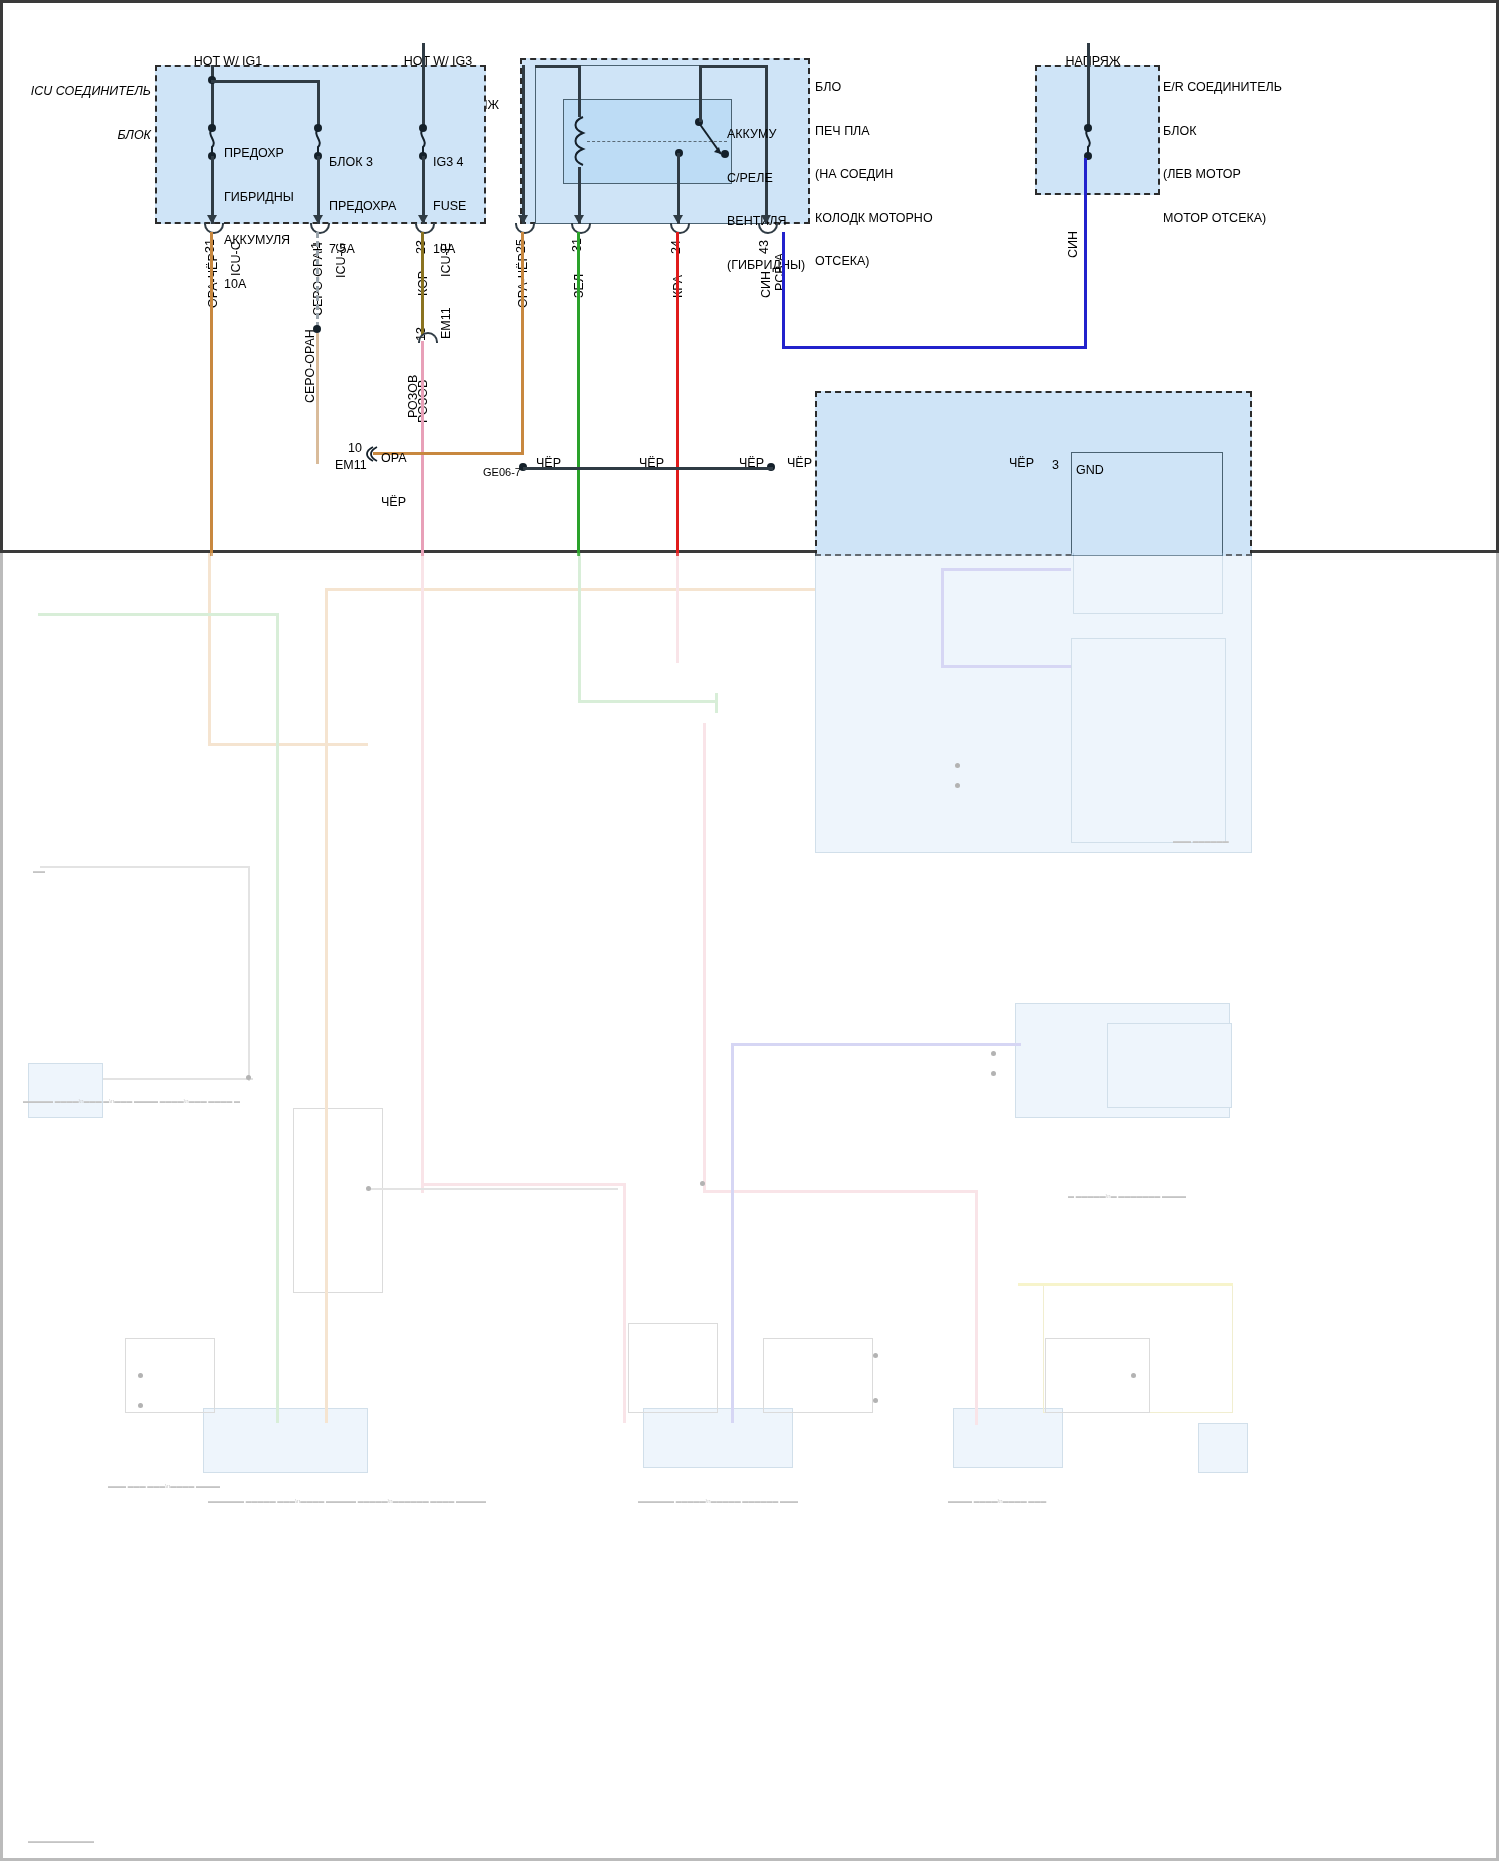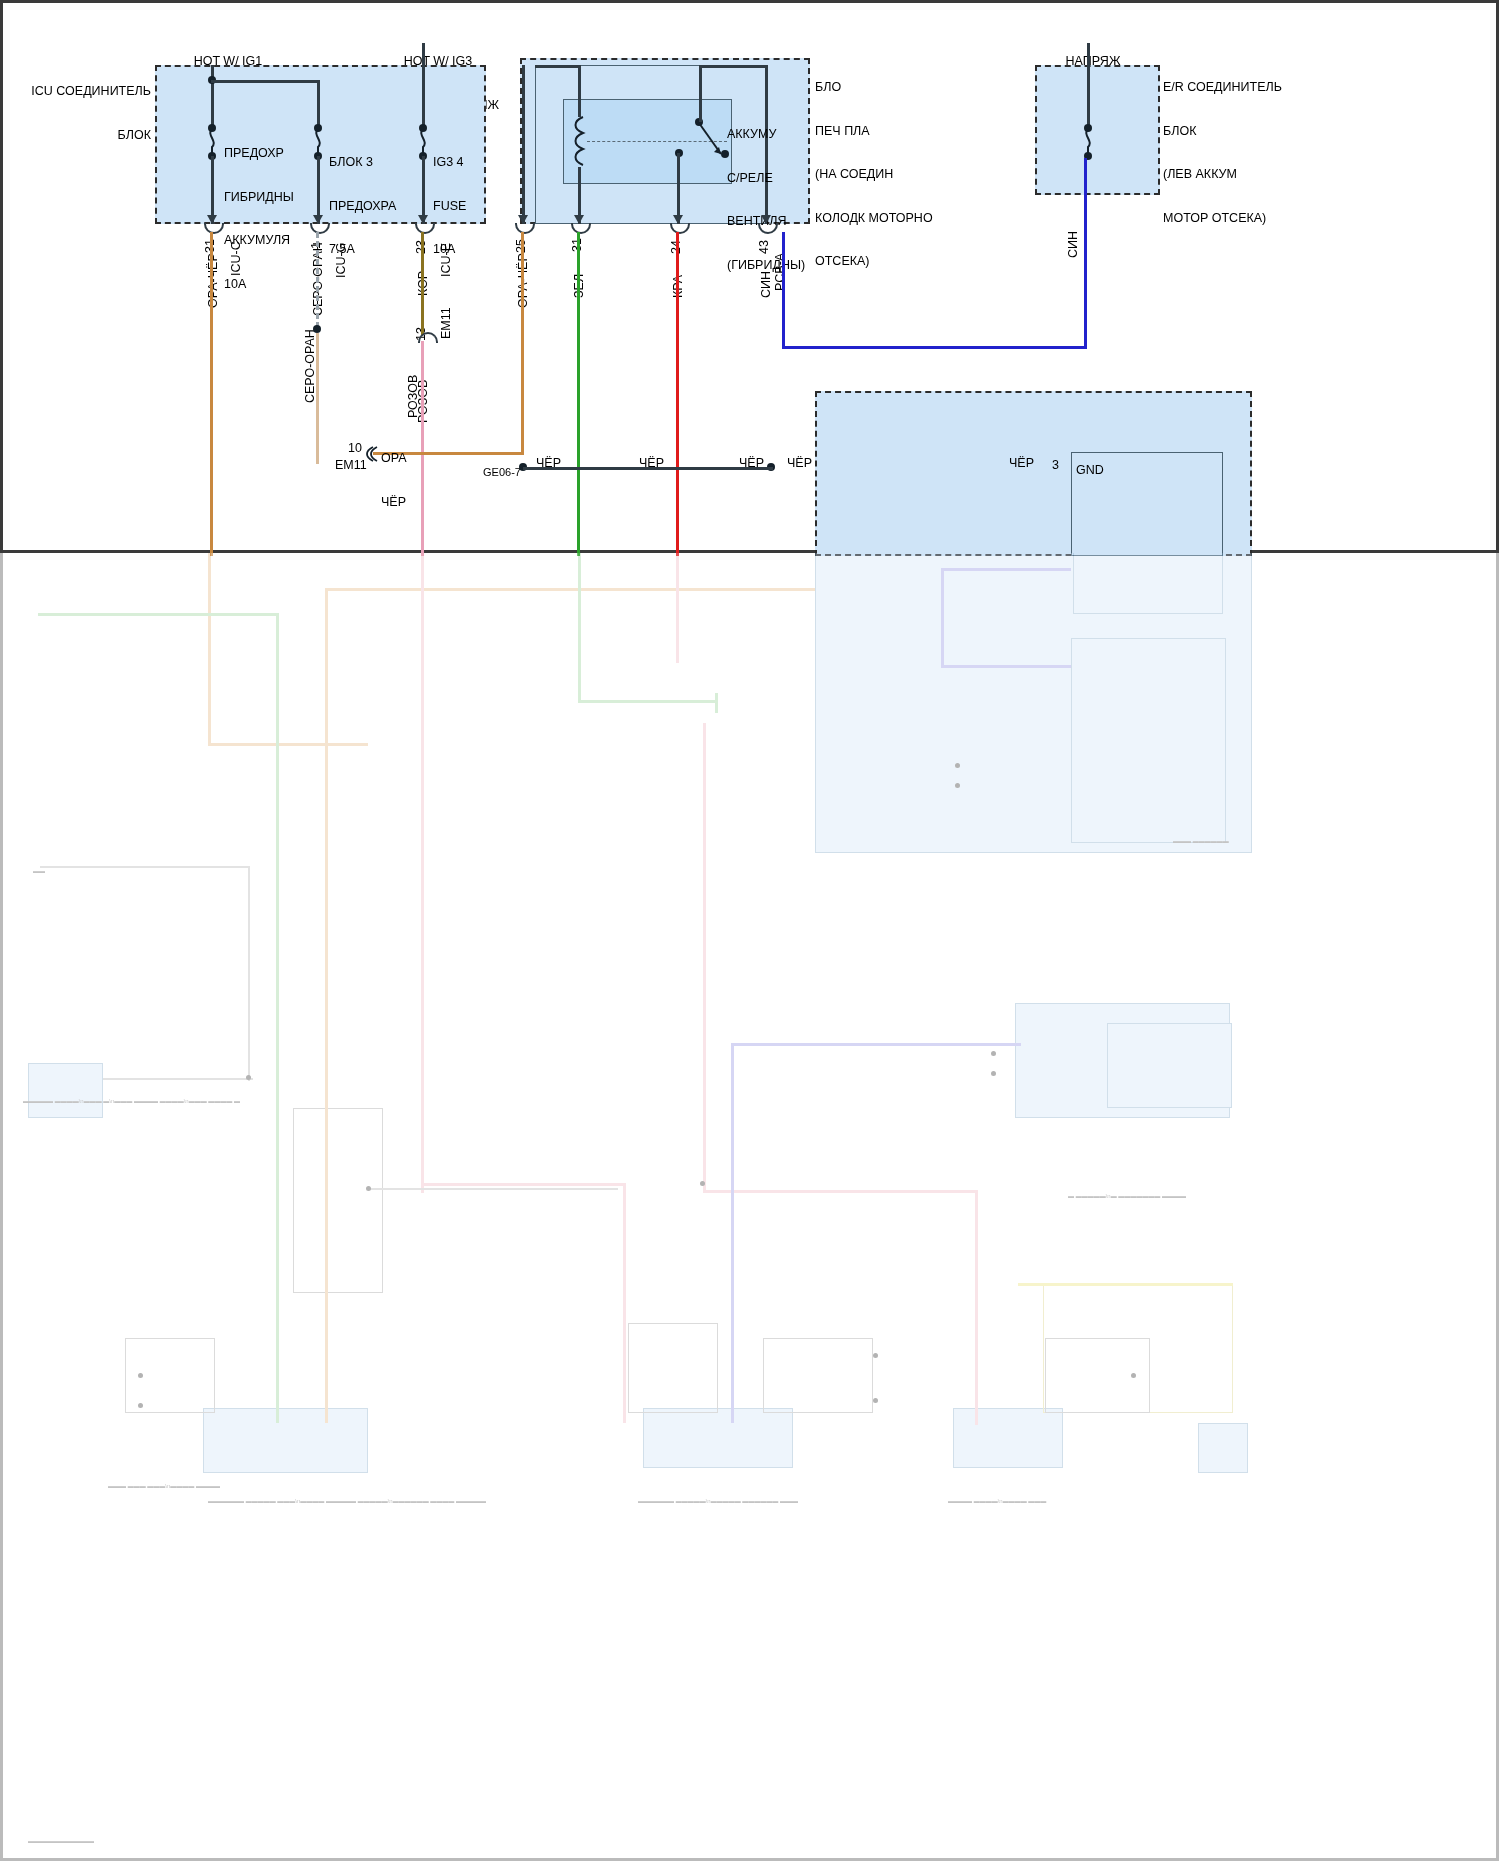--- a/index.html
+++ b/index.html
@@ -62,21 +62,21 @@
     </div>
     <div class="lbl c" style="left:340px;top:22px;width:190px;">
       <div>HOT W/ IG3</div>
       <div>РЕЛЕ ПОД НАПРЯЖ</div>
     </div>
     <div class="lbl c" style="left:995px;top:22px;width:190px;">
       <div>НАПРЯЖ</div>
       <div>ОТ АККУМ</div>
     </div>
 
-    <div class="lbl r" style="left:0px;top:52px;width:148px;">
+    <div class="lbl r" style="left:0px;top:52px;width:148px;font-style:italic;">
       <div>ICU СОЕДИНИТЕЛЬ</div>
       <div>БЛОК</div>
     </div>
 
     <div class="blk" style="left:152px;top:62px;width:331px;height:159px;"></div>
 
     <div class="wire" style="left:208px;top:62px;height:63px;"></div>
     <div class="dot" style="left:205px;top:73px;"></div>
     <div class="wire h" style="left:208px;top:77px;width:109px;"></div>
     <div class="wire" style="left:314px;top:77px;height:48px;"></div>
@@ -162,21 +162,21 @@
     <div class="blk" style="left:1032px;top:62px;width:125px;height:130px;"></div>
     <div class="wire" style="left:1084px;top:40px;height:85px;"></div>
     <div class="dot" style="left:1081px;top:121px;"></div>
     <svg class="fuse" style="left:1079px;top:126px;" viewBox="0 0 12 26">
       <path d="M6 0 C 0 6, 12 12, 6 18 L6 26" stroke="#14202a" stroke-width="2" fill="none"></path>
     </svg>
     <div class="dot" style="left:1081px;top:149px;"></div>
     <div class="lbl" style="left:1160px;top:48px;">
       <div>E/R СОЕДИНИТЕЛЬ</div>
       <div>БЛОК</div>
-      <div>(ЛЕВ АККУМ</div>
+      <div>(ЛЕВ МОТОР</div>
       <div>МОТОР ОТСЕКА)</div>
     </div>
 
     <div class="arr" style="left:204px;top:212px;"></div>
     <div class="arr" style="left:310px;top:212px;"></div>
     <div class="arr" style="left:415px;top:212px;"></div>
     <div class="arr" style="left:515px;top:212px;"></div>
     <div class="arr" style="left:571px;top:212px;"></div>
     <div class="arr" style="left:670px;top:212px;"></div>
     <div class="arr" style="left:758px;top:212px;"></div>

